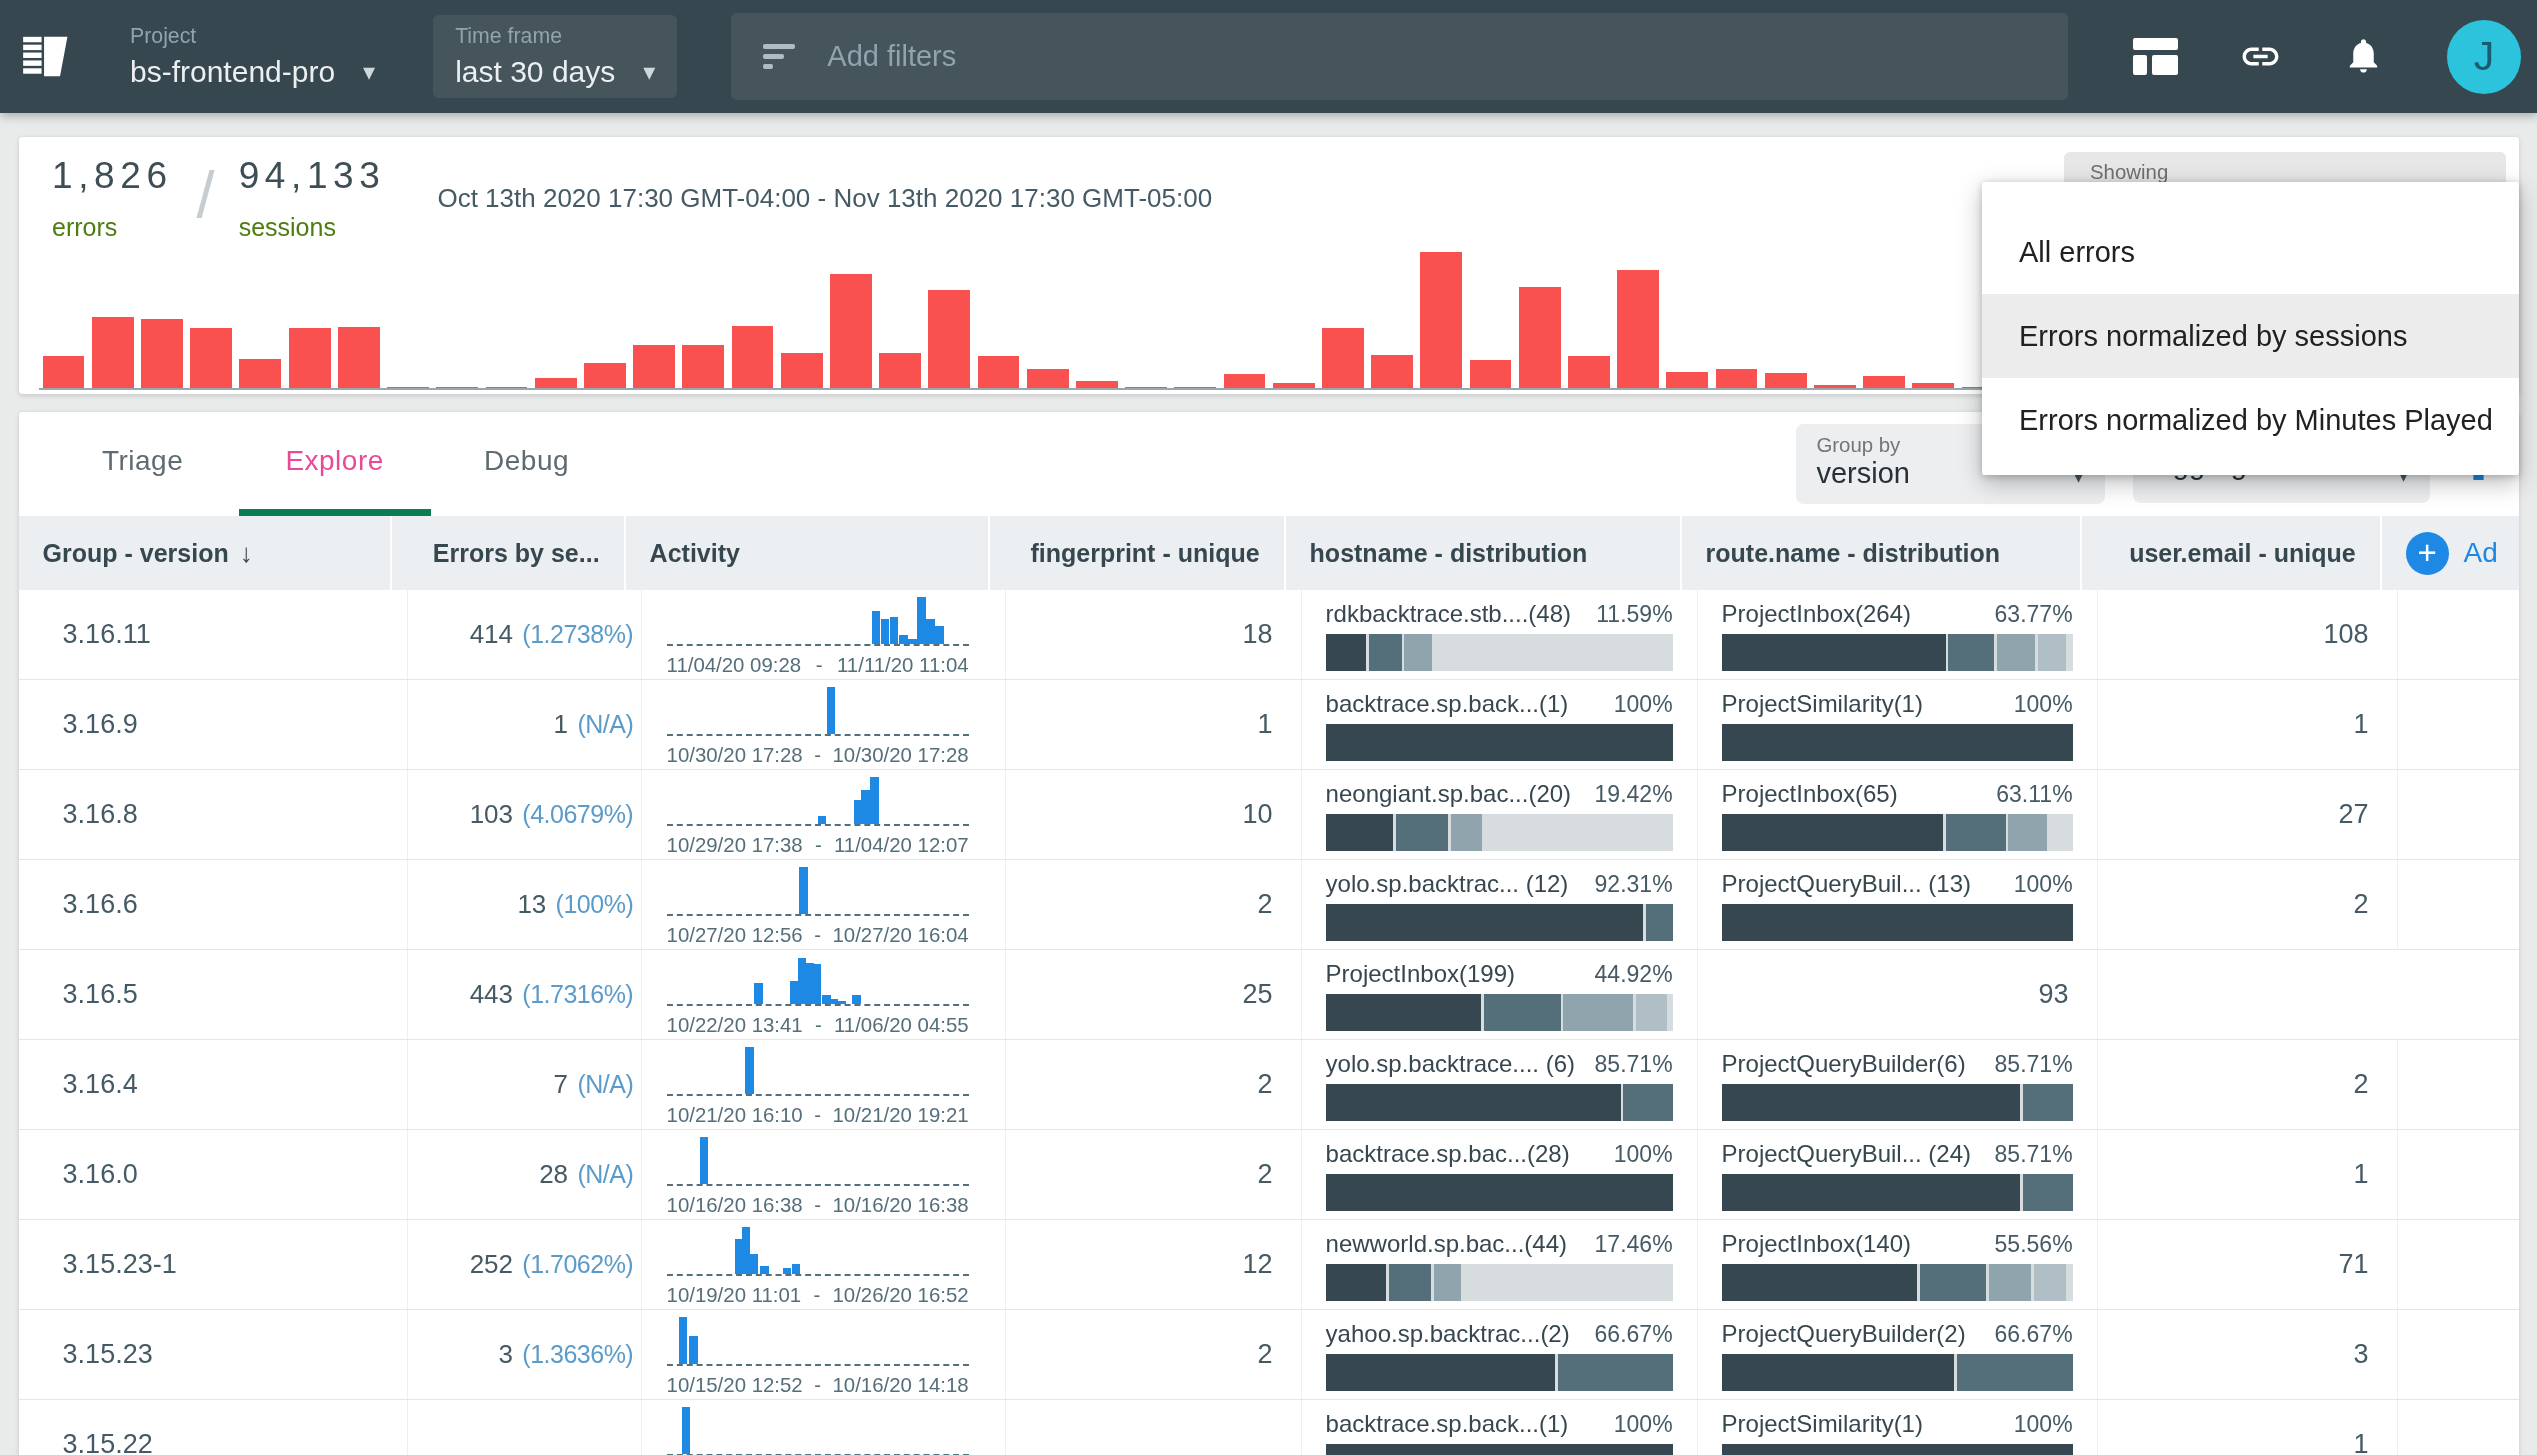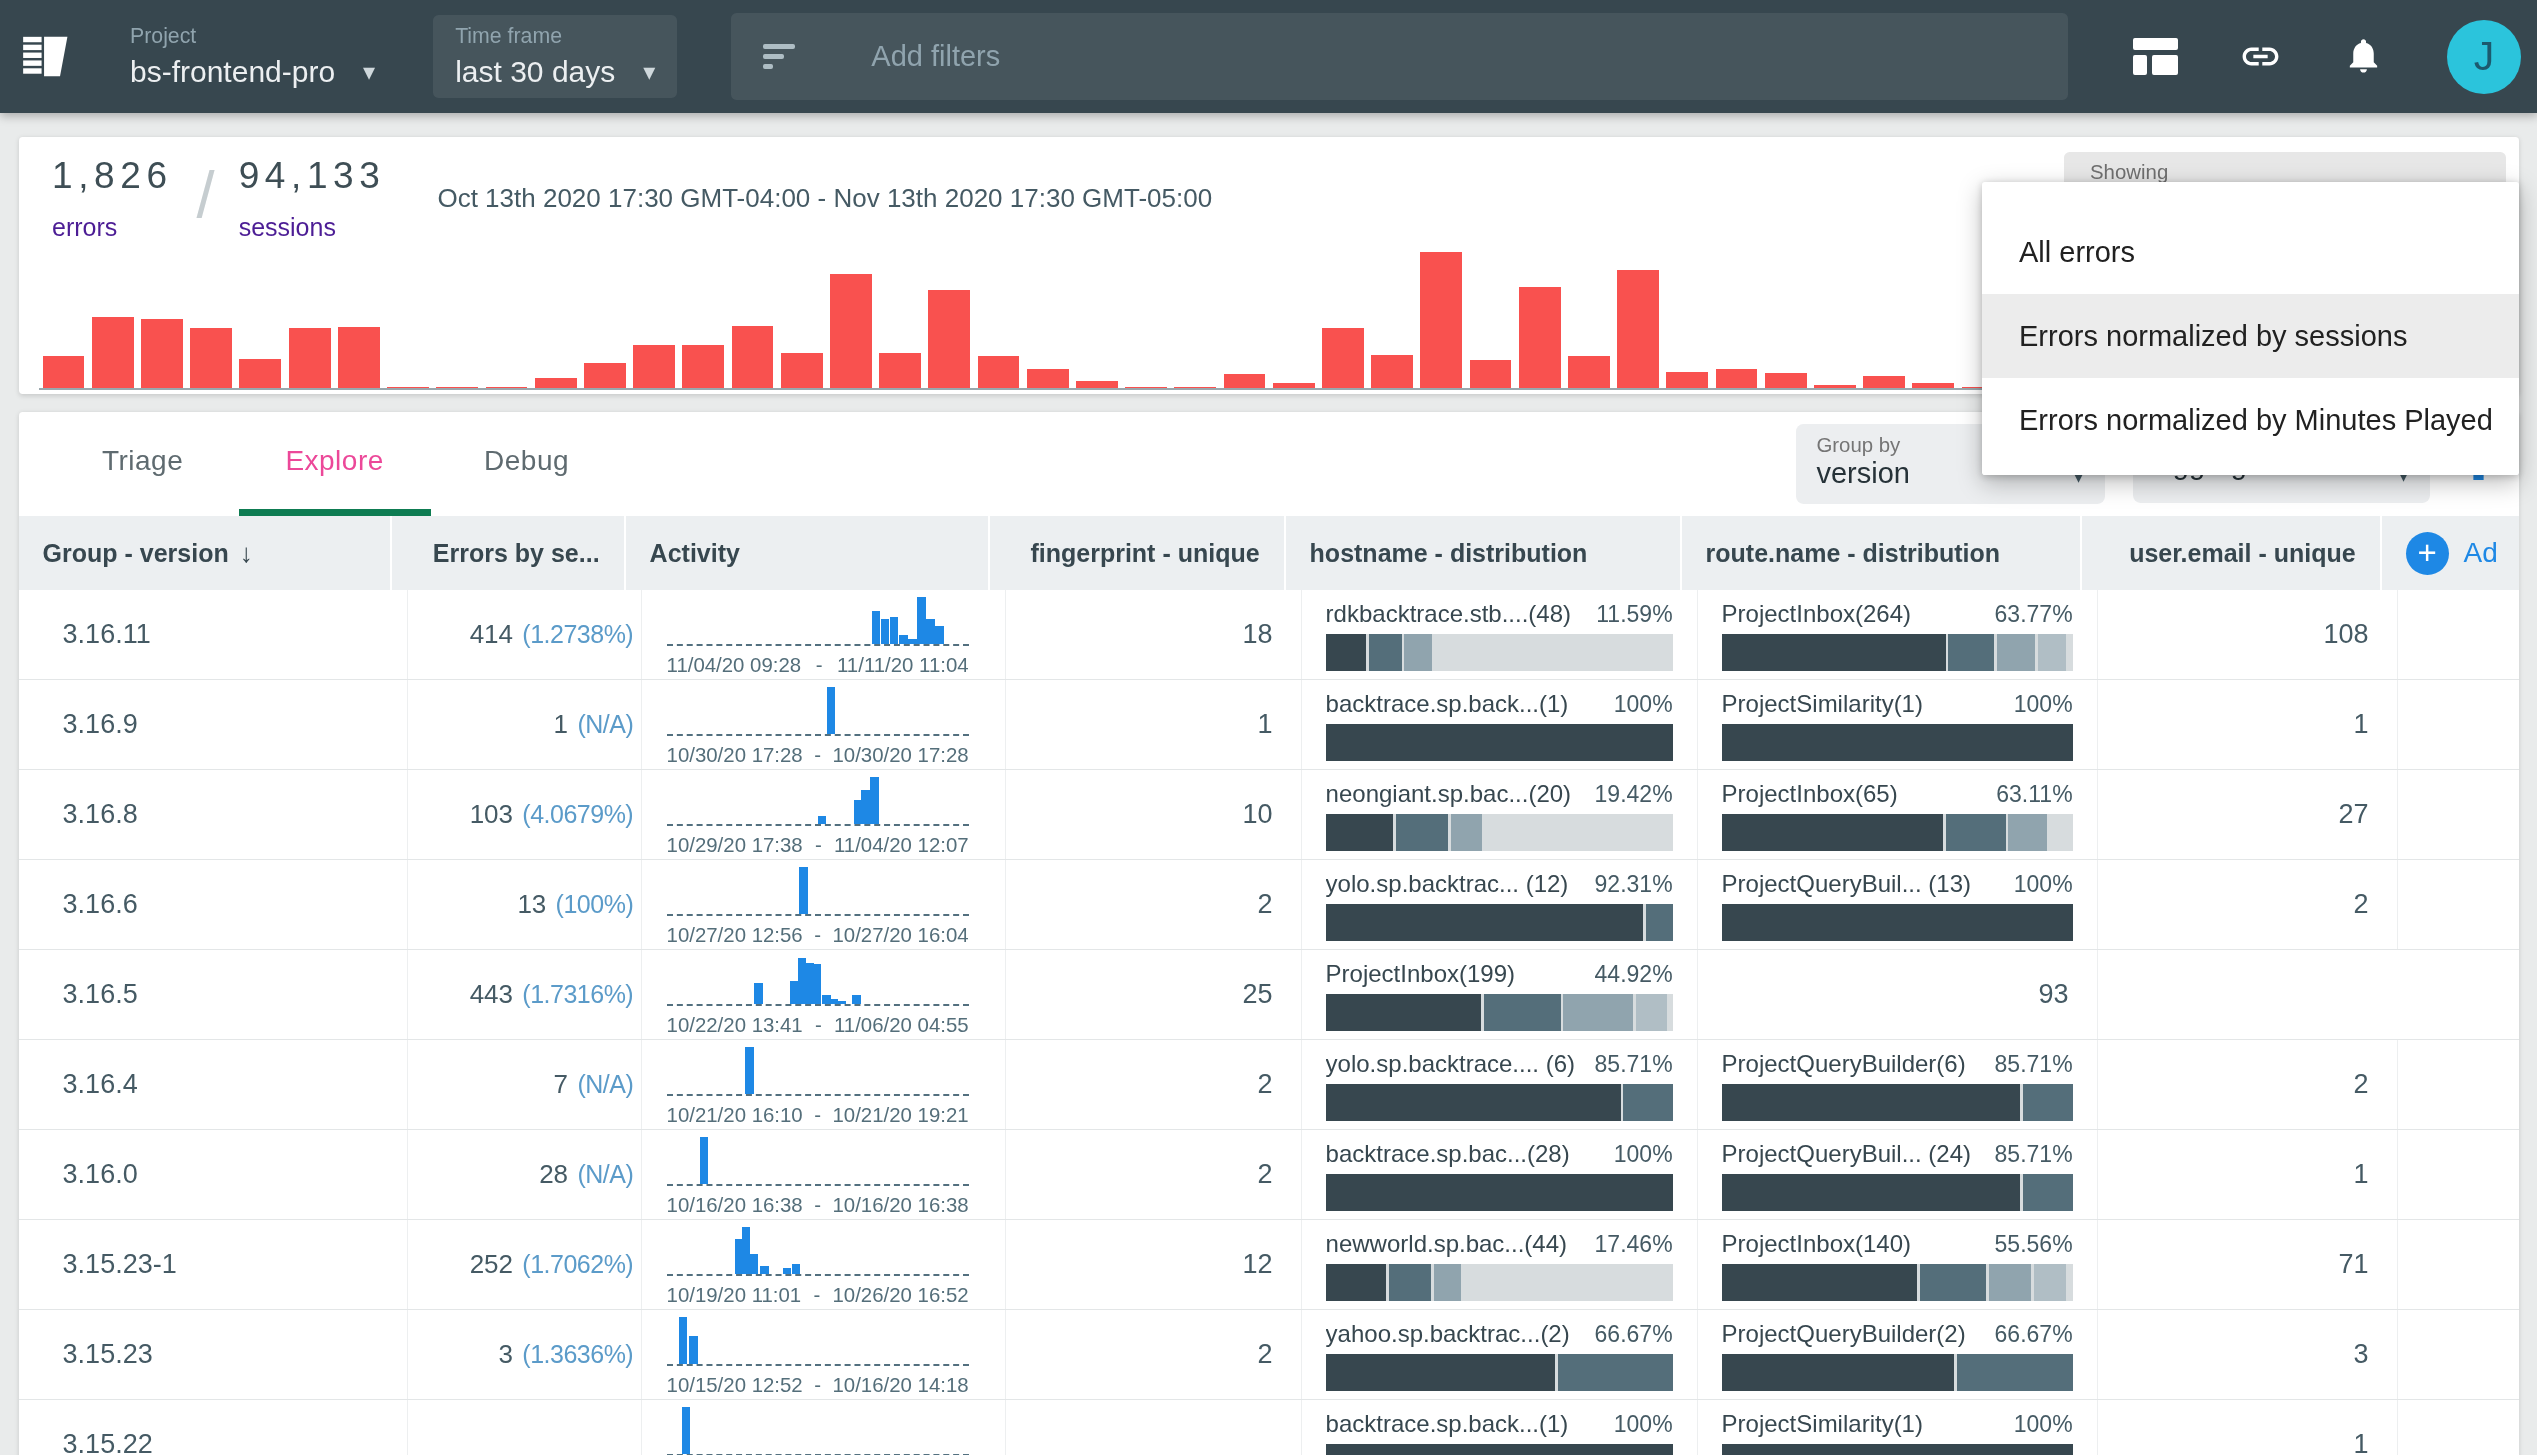--- a/index.html
+++ b/index.html
@@ -10,21 +10,21 @@
   .topbar{position:relative;height:113px;background:#37474F;display:flex;align-items:center;
           padding:0 17px;box-shadow:0 2.8px 9.3px rgba(0,0,0,.28);z-index:20;}
   .logo{width:59px;height:59px;margin-right:54px;flex:0 0 auto;}
   .selector{display:flex;flex-direction:column;justify-content:center;cursor:pointer;}
   .sel-label{font-size:21.3px;color:#90A4AE;margin-bottom:5.6px;}
   .sel-row{display:flex;align-items:center;gap:28px;}
   .sel-value{font-size:30px;color:#ECEFF1;}
   .caret{font-size:24px;color:#CFD8DC;}
   .boxed{background:rgba(255,255,255,.08);border-radius:5.6px;padding:9.3px 22px;margin-left:58px;}
   .filterbar{flex:1;margin-left:54px;margin-right:65px;height:87px;background:rgba(255,255,255,.08);
-             border-radius:5.6px;display:flex;align-items:center;padding:0 32px;cursor:text;gap:44px;}
+             border-radius:5.6px;display:flex;align-items:center;padding:0 32px;cursor:text;}
   .filter-icon{display:flex;flex-direction:column;gap:5.6px;margin-right:32px;}
   .filter-icon i{display:block;height:4.6px;background:#AEBDC4;border-radius:1.9px;}
   .filter-icon i:nth-child(1){width:32px;}
   .filter-icon i:nth-child(2){width:20.4px;}
   .filter-icon i:nth-child(3){width:10.2px;}
   .filter-text{font-size:29px;color:#90A4AE;}
   .top-icons{display:flex;align-items:center;gap:61px;}
   .tool-icon{width:43px;height:43px;display:inline-flex;cursor:pointer;}
   .icon-web{position:relative;width:45px;height:37px;}
   .icon-web i{position:absolute;background:#fff;border-radius:1.9px;}
@@ -33,21 +33,21 @@
   .icon-web .w-right{left:18.6px;top:16.7px;width:26px;height:20.4px;}
   .avatar{width:74px;height:74px;border-radius:50%;background:#2BC4DC;display:flex;align-items:center;
           justify-content:center;font-size:41px;color:#1C5A6E;cursor:pointer;}
 
   
   .stats-card{position:relative;margin:24px 18.6px 0 18.6px;background:#fff;border-radius:3.7px;
               box-shadow:0 1.9px 5.6px rgba(0,0,0,.14);padding:16.7px 20.4px 0 20.4px;height:240px;z-index:1;}
   .stats-row{display:flex;align-items:center;height:89px;padding-left:13px;}
   .stat{display:flex;flex-direction:column;}
   .stat-num{font-size:37px;color:#3E4E55;letter-spacing:5.6px;}
-  .stat-label{font-size:25px;color:#4c1d95;margin-top:16px;}
+  .stat-label{font-size:25px;color:#4d7c0f;margin-top:16px;}
   .stat-slash{font-size:65px;color:#C6CDD0;margin:0 24px;font-weight:400;transform:translateY(-3.7px);}
   .date-range{font-size:26px;color:#455A64;margin-left:52px;align-self:center;text-align:center;}
   .histogram{display:flex;align-items:flex-end;gap:7.4px;height:139px;margin-top:6.5px;
              border-bottom:2.8px solid #9AA7AD;padding:0 3.7px;}
   .hbar{flex:1;background:#F9514F;min-height:0;}
 
   
   .showing-select{position:absolute;left:2064px;top:152px;width:442px;height:56px;background:#E7E7E7;
                   border-radius:5.6px 5.6px 0 0;padding:9.3px 0 0 26px;box-sizing:border-box;z-index:40;cursor:pointer;}
   .showing-select span{font-size:20.4px;color:#6F6F6F;}

